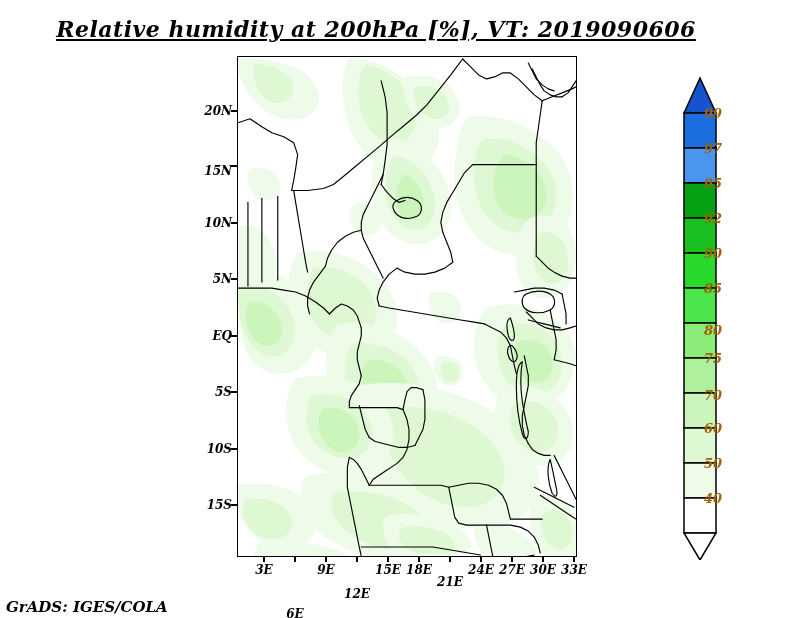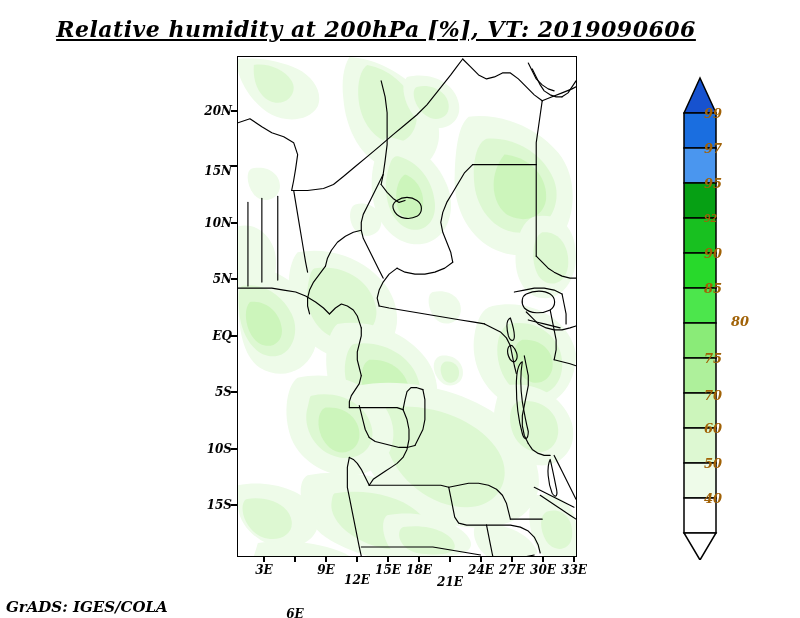--- a/index.html
+++ b/index.html
@@ -255,21 +255,21 @@
   <div class="xtickmark" style="left:263px;top:556px;"></div>
   <div class="xlabel" style="left:244px;top:563px;">3E</div>
 
   <div class="xtickmark" style="left:294px;top:556px;"></div>
   <div class="xlabel" style="left:275px;top:563px;margin-top:44px;">6E</div>
 
   <div class="xtickmark" style="left:325px;top:556px;"></div>
   <div class="xlabel" style="left:306px;top:563px;">9E</div>
 
   <div class="xtickmark" style="left:356px;top:556px;"></div>
-  <div class="xlabel" style="left:337px;top:573px;font-style:italic;">12E</div>
+  <div class="xlabel" style="left:337px;top:587px;font-style:italic;">12E</div>
 
   <div class="xtickmark" style="left:387px;top:556px;"></div>
   <div class="xlabel" style="left:368px;top:563px;">15E</div>
 
   <div class="xtickmark" style="left:418px;top:556px;"></div>
   <div class="xlabel" style="left:399px;top:563px;">18E</div>
 
   <div class="xtickmark" style="left:449px;top:556px;"></div>
   <div class="xlabel" style="left:430px;top:563px;margin-top:12px;">21E</div>
 
@@ -305,24 +305,24 @@
       <rect x="12" y="403" width="32" height="35" fill="#eefbe9"></rect>
       <rect x="12" y="438" width="32" height="35" fill="#ffffff"></rect>
 
       <polygon points="12,473 44,473 28,500" fill="#ffffff"></polygon>
     </g>
   </svg>
 
   <div class="cblabel" style="top:53px;">99</div>
   <div class="cblabel" style="top:88px;">97</div>
   <div class="cblabel" style="top:123px;">95</div>
-  <div class="cblabel" style="top:158px;font-family:Liberation Serif, serif;">92</div>
+  <div class="cblabel" style="top:158px;">92</div>
   <div class="cblabel" style="top:193px;text-align:center;">90</div>
   <div class="cblabel" style="top:228px;">85</div>
-  <div class="cblabel" style="top:261px;margin-left:27px;">80</div>
+  <div class="cblabel" style="top:270px;">80</div>
   <div class="cblabel" style="top:298px;">75</div>
   <div class="cblabel" style="top:335px;">70</div>
   <div class="cblabel" style="top:368px;">60</div>
   <div class="cblabel" style="top:403px;">50</div>
   <div class="cblabel" style="top:438px;">40</div>
 </div>
 
 <div id="credit">GrADS: IGES/COLA</div>
 
 </body></html>

